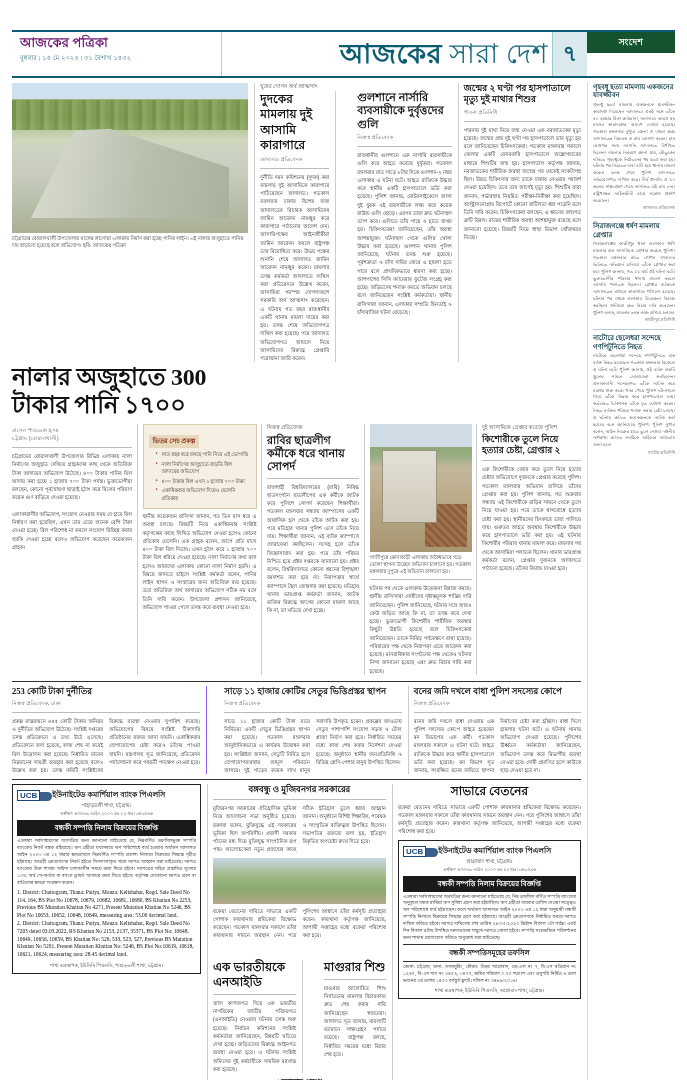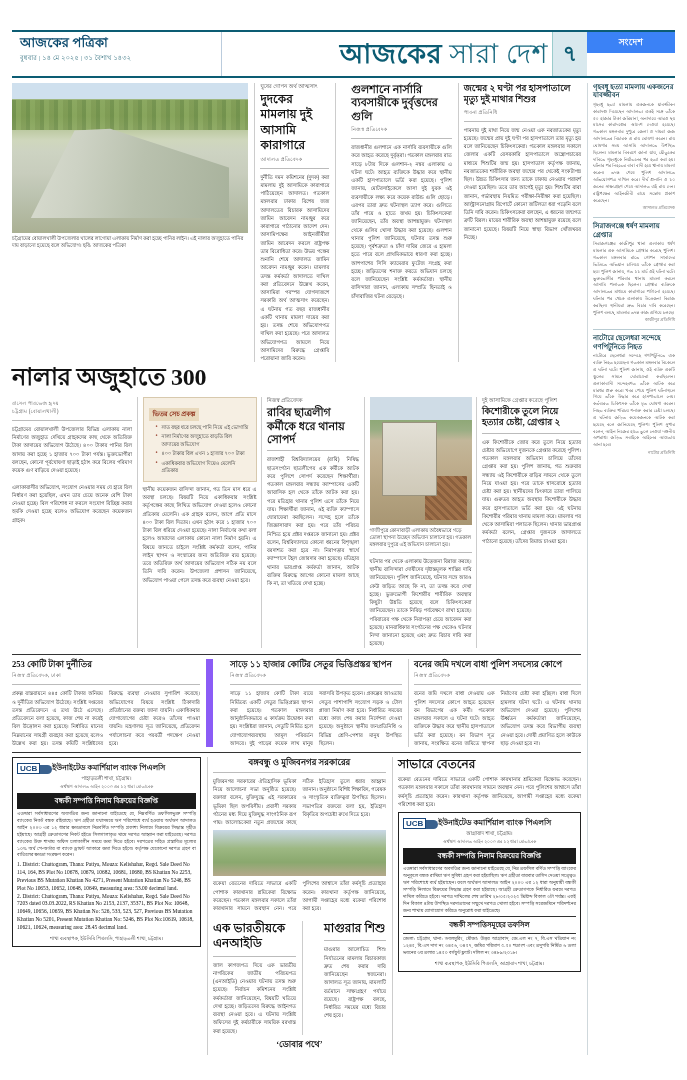--- a/index.html
+++ b/index.html
@@ -2,28 +2,28 @@
 <html><head>
 <meta charset="utf-8">
 <style>
   html,body{margin:0;padding:0;background:#ffffff;}
   body{width:687px;height:1080px;font-family:"Liberation Serif",serif;color:#111;overflow:hidden;}
   .page{width:687px;height:1080px;position:relative;background:#fff;box-sizing:border-box;padding:0 12px;}
 
   
   .masthead{display:flex;align-items:stretch;height:44px;border-top:2px solid #0c5c73;border-bottom:2px solid #0c5c73;margin-top:30px;}
   .mh-left{width:210px;padding:4px 6px 2px 8px;border-right:1px solid #bcd;box-sizing:border-box;}
-  .mh-brand{font-size:13px;font-weight:bold;color:#0c4a6e;letter-spacing:.2px;line-height:1.1;}
+  .mh-brand{font-size:13px;font-weight:bold;color:#701a75;letter-spacing:.2px;line-height:1.1;}
   .mh-date{font-size:6.5px;color:#33707f;margin-top:3px;letter-spacing:.2px;}
   .mh-center{flex:1;display:flex;align-items:center;justify-content:flex-end;padding-right:4px;}
   .mh-title{font-size:27px;font-weight:bold;color:#0c5c73;line-height:1;letter-spacing:.5px;}
   .mh-title .thin{font-weight:normal;color:#1a6a80;}
   .mh-pageno{width:34px;display:flex;align-items:center;justify-content:center;background:#d9e9ee;color:#0c5c73;font-size:22px;font-weight:bold;border-left:1px solid #9cc;}
   .mh-right{width:88px;}
-  .sondesh-bar{background:#3b82f6;color:#fff;text-align:center;font-size:9px;font-weight:bold;padding:3px 0;letter-spacing:.4px;}
+  .sondesh-bar{background:#14532d;color:#fff;text-align:center;font-size:9px;font-weight:bold;padding:3px 0;letter-spacing:.4px;}
 
   
   .hl{font-weight:bold;color:#111;line-height:1.18;}
   .kicker{font-size:5.4px;color:#444;line-height:1.35;margin-bottom:2px;}
   .byline{font-size:5.2px;color:#555;margin:3px 0 3px;letter-spacing:.2px;}
   .body-txt{font-size:5.1px;line-height:1.62;text-align:justify;color:#222;
             word-spacing:.2px;hyphens:none;}
   .rule{border-top:1px solid #333;margin:4px 0;}
   .rule-thin{border-top:1px solid #bbb;margin:4px 0;}
 
@@ -66,33 +66,33 @@
   .hl-sec{font-size:8.6px;line-height:1.25;}
 
   
   .top-wrap{display:flex;margin-top:5px;}
   .col-main{width:575px;box-sizing:border-box;padding-right:6px;}
   .col-side{width:88px;box-sizing:border-box;padding-left:5px;border-left:1px solid #cfd8dc;}
 
   .top-row{display:flex;gap:6px;}
   .tr-a{width:240px;}
   .tr-b{width:76px;border-left:1px solid #ccc;padding-left:5px;box-sizing:border-box;}
-  .tr-c{width:118px;border-left:1px solid #ccc;padding-left:15px;box-sizing:border-box;}
+  .tr-c{width:118px;border-left:1px solid #ccc;padding-left:21px;box-sizing:border-box;margin-top:8px;}
   .tr-d{width:125px;border-left:1px solid #ccc;padding-left:5px;box-sizing:border-box;}
 
   .mid-row{display:flex;gap:0;margin-top:5px;justify-content:space-between;}
   .mr-a{width:120px;}
   .mr-b{width:120px;border-left:1px solid #ccc;padding-left:5px;box-sizing:border-box;}
   .mr-c{width:98px;border-left:1px solid #ccc;padding-left:5px;box-sizing:border-box;}
   .mr-d{width:108px;border-left:1px solid #ccc;padding-left:5px;box-sizing:border-box;}
   .mr-e{width:105px;border-left:1px solid #ccc;padding-left:5px;box-sizing:border-box;}
 
   .sec2{display:flex;gap:6px;margin-top:4px;}
   .s2a{width:225px;}
-  .s2b{width:230px;border-left:7px solid #8b5cf6;padding-left:17px;box-sizing:border-box;}
+  .s2b{width:230px;border-left:1px solid #8b5cf6;padding-left:17px;box-sizing:border-box;}
   .s2c{width:206px;border-left:1px solid #ccc;padding-left:5px;box-sizing:border-box;}
 
   .sec3{display:flex;gap:6px;margin-top:4px;}
   .s3a{width:225px;}
   .s3b{width:212px;border-left:1px solid #ccc;padding-left:5px;box-sizing:border-box;}
   .s3c{width:224px;border-left:1px solid #ccc;padding-left:5px;box-sizing:border-box;}
 
   
   .ucb{border:1.5px solid #222;padding:3px 4px;box-sizing:border-box;}
   .ucb-top{display:flex;align-items:flex-end;gap:0;}
@@ -161,20 +161,21 @@
         <div class="tr-d">
           <div class="hl hl-sm">জন্মের ২ ঘণ্টা পর হাসপাতালে মৃত্যু দুই মাথার শিশুর</div>
           <div class="byline">পাবনা প্রতিনিধি</div>
           <div class="rule-thin"></div>
           <div class="body-txt">পাবনায় দুই মাথা নিয়ে জন্ম নেওয়া এক নবজাতকের মৃত্যু হয়েছে। জন্মের প্রায় দুই ঘণ্টা পর হাসপাতালে তার মৃত্যু হয় বলে জানিয়েছেন চিকিৎসকেরা। গতকাল মঙ্গলবার সকালে জেলার একটি বেসরকারি হাসপাতালে অস্ত্রোপচারের মাধ্যমে শিশুটির জন্ম হয়। হাসপাতাল কর্তৃপক্ষ জানায়, নবজাতকের শারীরিক অবস্থা জন্মের পর থেকেই সংকটাপন্ন ছিল। উন্নত চিকিৎসার জন্য তাকে ঢাকায় নেওয়ার পরামর্শ দেওয়া হয়েছিল। তবে তার আগেই মৃত্যু হয়। শিশুটির বাবা জানান, গর্ভাবস্থায় নিয়মিত পরীক্ষা-নিরীক্ষা করা হয়েছিল। আল্ট্রাসনোগ্রাম রিপোর্টে কোনো জটিলতা ধরা পড়েনি বলে তিনি দাবি করেন। চিকিৎসকেরা বলছেন, এ ধরনের জন্মগত ত্রুটি বিরল। মায়ের শারীরিক অবস্থা আশঙ্কামুক্ত রয়েছে বলে জানানো হয়েছে। বিষয়টি নিয়ে স্বাস্থ্য বিভাগ খোঁজখবর নিচ্ছে।</div>
         </div>
       </div>
 
       <div style="width:240px;margin-top:2px;">
         <div class="hl hl-mega">নালার অজুহাতে 300</div>
+        <div class="hl hl-mega">টাকার পানি ১৭০০</div>
       </div>
 
       <div class="mid-row">
 
         <div class="mr-a">
           <div class="byline" style="white-space:pre-line;">রাসেল পারভেজ হৃদয়
 চট্টগ্রাম (বোয়ালখালী)</div>
           <div class="rule-thin"></div>
           <div class="body-txt" style="white-space:pre-line;">চট্টগ্রামের বোয়ালখালী উপজেলার বিভিন্ন এলাকায় নালা নির্মাণের অজুহাত দেখিয়ে গ্রাহকদের কাছ থেকে অতিরিক্ত টাকা আদায়ের অভিযোগ উঠেছে। ৪০০ টাকার পানির বিল আদায় করা হচ্ছে ১ হাজার ৭০০ টাকা পর্যন্ত। ভুক্তভোগীরা বলছেন, কোনো পূর্বঘোষণা ছাড়াই হঠাৎ করে বিলের পরিমাণ কয়েক গুণ বাড়িয়ে দেওয়া হয়েছে।
 
@@ -266,38 +267,38 @@
 
         <div class="s3b">
           <div class="hl hl-sec" style="text-align:center;">বঙ্গবন্ধু ও মুজিবনগর সরকারের</div>
           <div class="rule-thin"></div>
           <div class="body-txt" style="column-count:2;column-gap:6px;">মুজিবনগর সরকারের ঐতিহাসিক ভূমিকা নিয়ে আলোচনা সভা অনুষ্ঠিত হয়েছে। বক্তারা বলেন, মুক্তিযুদ্ধে এই সরকারের ভূমিকা ছিল অপরিসীম। প্রবাসী সরকার গঠনের মধ্য দিয়ে মুক্তিযুদ্ধ সাংগঠনিক রূপ পায়। আলোচকেরা নতুন প্রজন্মের কাছে সঠিক ইতিহাস তুলে ধরার আহ্বান জানান। অনুষ্ঠানে বিশিষ্ট শিক্ষাবিদ, গবেষক ও সাংস্কৃতিক ব্যক্তিত্বরা উপস্থিত ছিলেন। সভাপতির বক্তব্যে বলা হয়, ইতিহাস বিকৃতির অপচেষ্টা রুখে দিতে হবে।</div>
 
           <div class="photo ph-thumb" style="margin-top:4px;"></div>
 
           <div class="body-txt" style="column-count:2;column-gap:6px;margin-top:3px;">বকেয়া বেতনের দাবিতে সাভারে একটি পোশাক কারখানার শ্রমিকেরা বিক্ষোভ করেছেন। গতকাল মঙ্গলবার সকালে তাঁরা কারখানার সামনে অবস্থান নেন। পরে পুলিশের আশ্বাসে তাঁরা কর্মসূচি প্রত্যাহার করেন। কারখানা কর্তৃপক্ষ জানিয়েছে, আগামী সপ্তাহের মধ্যে বকেয়া পরিশোধ করা হবে।</div>
 
-          <div style="display:flex;gap:6px;margin-top:9px;">
+          <div style="display:flex;gap:6px;margin-top:20px;">
             <div style="width:50%;">
               <div class="hl hl-xs">এক ভারতীয়কে এনআইডি</div>
               <div class="rule-thin"></div>
               <div class="body-txt">জাল কাগজপত্র দিয়ে এক ভারতীয় নাগরিকের জাতীয় পরিচয়পত্র (এনআইডি) নেওয়ার ঘটনায় তদন্ত শুরু হয়েছে। নির্বাচন কমিশনের সংশ্লিষ্ট কর্মকর্তারা জানিয়েছেন, বিষয়টি খতিয়ে দেখা হচ্ছে। জড়িতদের বিরুদ্ধে আইনগত ব্যবস্থা নেওয়া হবে। এ ঘটনায় সংশ্লিষ্ট অফিসের দুই কর্মচারীকে সাময়িক বরখাস্ত করা হয়েছে।</div>
             </div>
             <div style="width:50%;border-left:1px solid #ccc;padding-left:21px;box-sizing:border-box;">
               <div class="hl hl-xs">মাগুরার শিশু</div>
               <div class="rule-thin"></div>
               <div class="body-txt">মাগুরার আলোচিত শিশু নির্যাতনের মামলার বিচারকাজ দ্রুত শেষ করার দাবি জানিয়েছেন স্বজনেরা। আদালত সূত্র জানায়, মামলাটি বর্তমানে সাক্ষ্যগ্রহণ পর্যায়ে রয়েছে। রাষ্ট্রপক্ষ বলছে, নির্ধারিত সময়ের মধ্যে বিচার শেষ হবে।</div>
             </div>
           </div>
 
           <div class="quote-hl">‘ডোবার পথে’</div>
         </div>
 
         <div class="s3c">
-          <div class="hl hl-xs" style="margin-bottom:3px;">সাভারে বেতনের</div>
+          <div class="hl hl-xs" style="text-align:center;margin-bottom:3px;">সাভারে বেতনের</div>
           <div class="body-txt" style="margin-bottom:4px;">বকেয়া বেতনের দাবিতে সাভারে একটি পোশাক কারখানার শ্রমিকেরা বিক্ষোভ করেছেন। গতকাল মঙ্গলবার সকালে তাঁরা কারখানার সামনে অবস্থান নেন। পরে পুলিশের আশ্বাসে তাঁরা কর্মসূচি প্রত্যাহার করেন। কারখানা কর্তৃপক্ষ জানিয়েছে, আগামী সপ্তাহের মধ্যে বকেয়া পরিশোধ করা হবে।</div>
           <div class="ucb">
             <div class="ucb-top">
               <span class="ucb-logo">UCB</span>
               <span class="ucb-swoosh"></span>
               <span class="ucb-name">ইউনাইটেড কমার্শিয়াল ব্যাংক পিএলসি</span>
             </div>
             <div class="ucb-sub">আগ্রাবাদ শাখা, চট্টগ্রাম।</div>
             <div class="ucb-legal">অর্থঋণ আদালত আইন ২০০৩ এর ১২ ধারা মোতাবেক</div>
             <div class="ucb-bar">বন্ধকী সম্পত্তি নিলাম বিক্রয়ের বিজ্ঞপ্তি</div>

